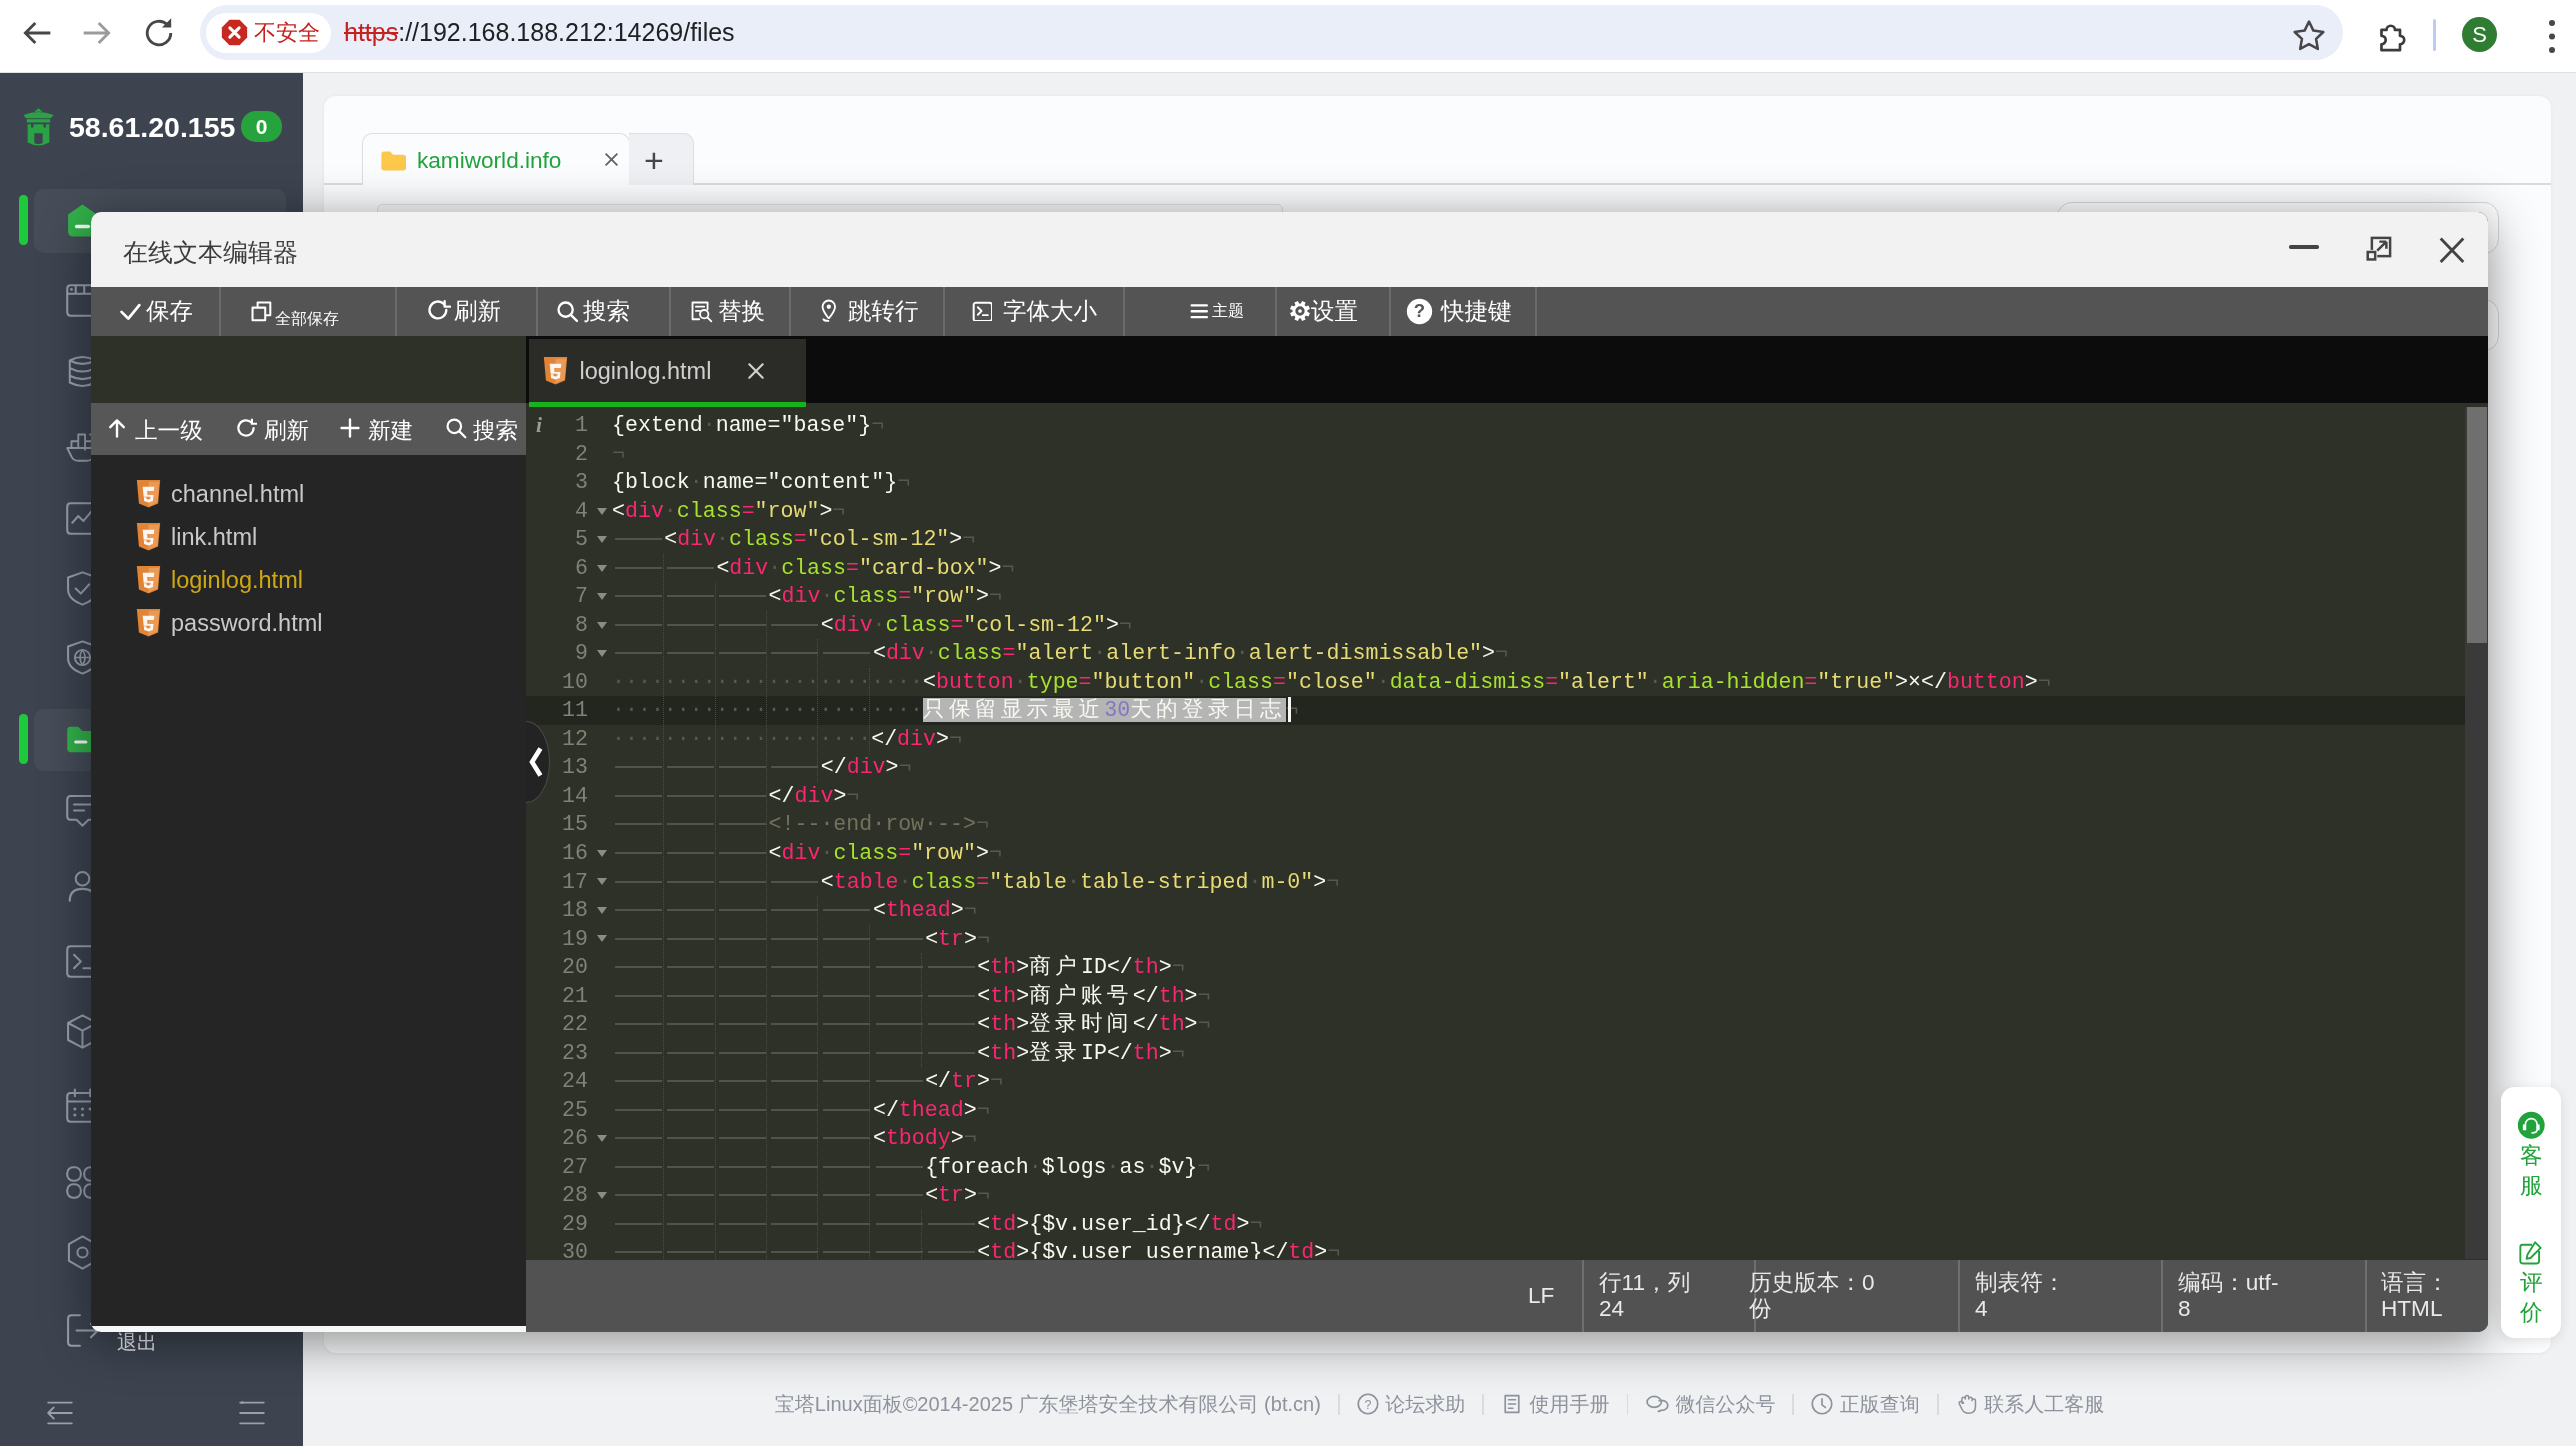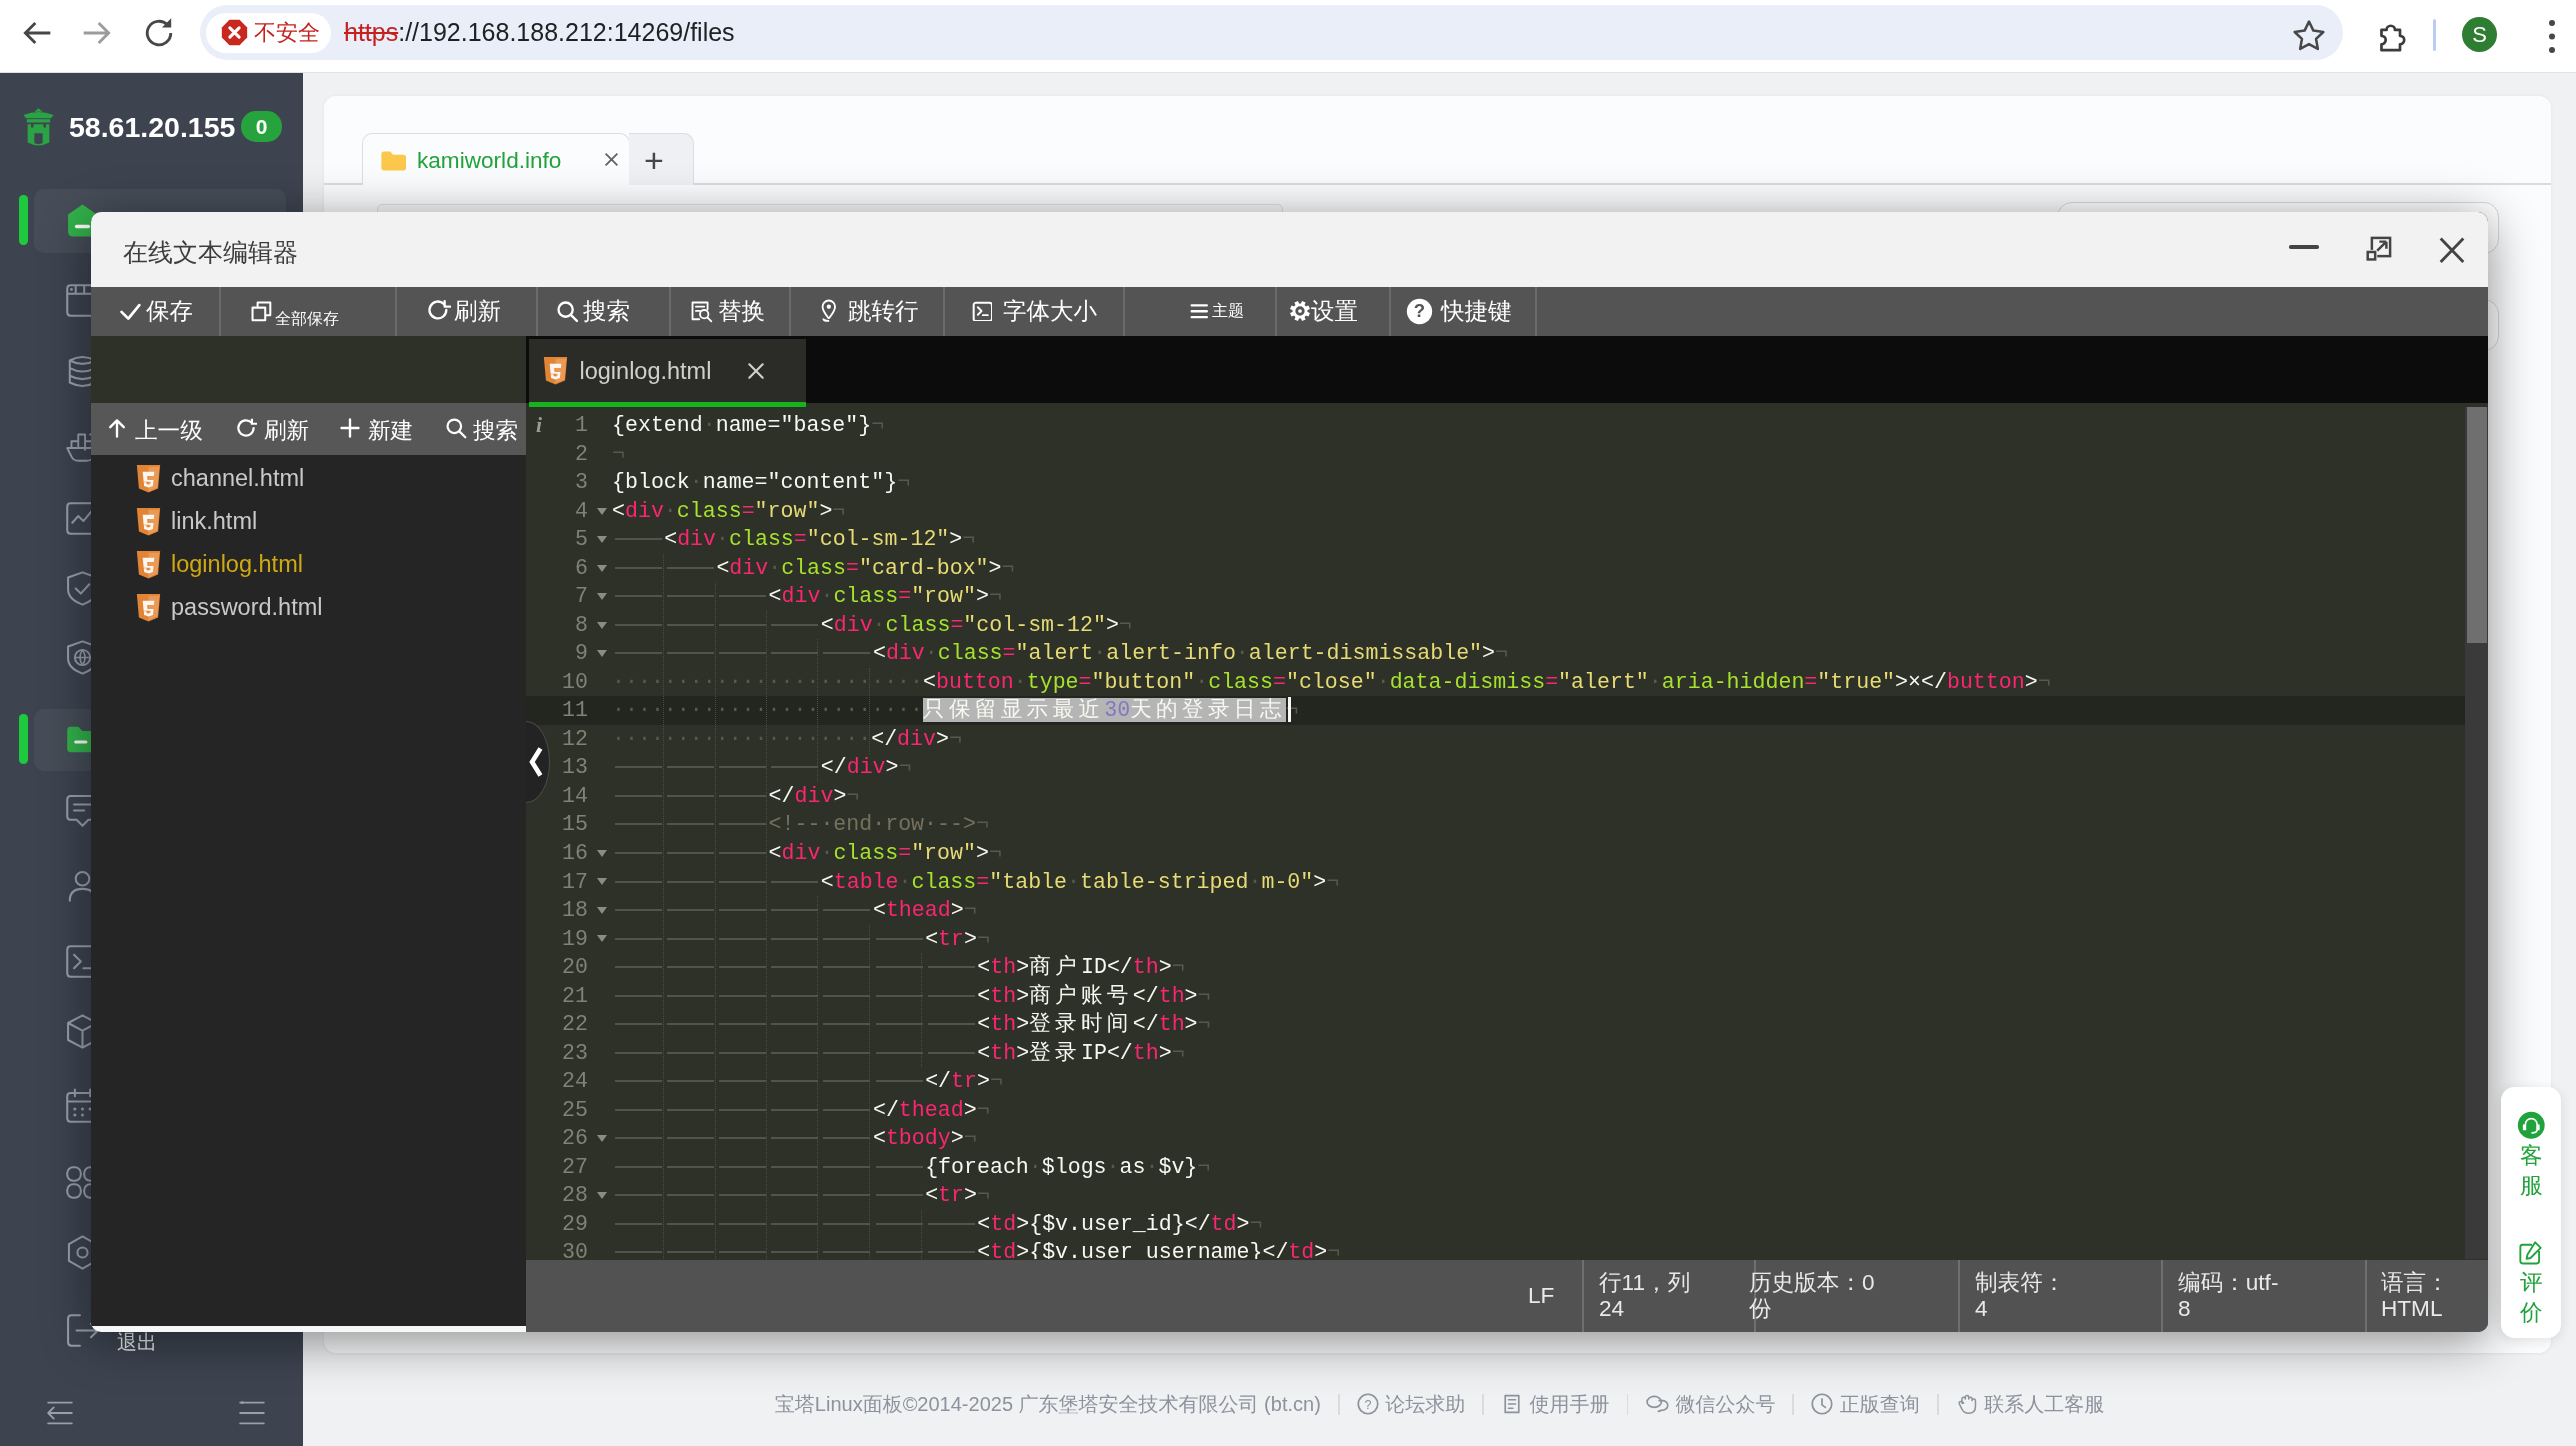--- a/index.html
+++ b/index.html
@@ -20,21 +20,21 @@
 .activebg{position:absolute;left:34px;width:252px;background:rgba(255,255,255,.05);border-radius:10px;}
 
 #modal{position:absolute;left:91px;top:212px;width:2397px;height:1120px;border-radius:10px;box-shadow:0 8.4px 50px rgba(0,0,0,.45);overflow:hidden;background:#2e3127;}
 #mtitle{position:absolute;left:0;top:0;width:2397px;height:75px;background:#f2f2f3;}
 #mtoolbar{position:absolute;left:0;top:75px;width:2397px;height:49px;background:#545454;}
 .tsep{position:absolute;top:75px;width:1.7px;height:49px;background:#6b6b6b;}
 
 #dirrow{position:absolute;left:0;top:124px;width:435px;height:67px;background:#323232;color:#fff;font-size:22.6px;line-height:67px;white-space:pre;}
 #actrow{position:absolute;left:0;top:191px;width:435px;height:52px;background:#575757;color:#fff;font-size:22.6px;}
 #filelist{position:absolute;left:0;top:243px;width:435px;height:871px;background:#252525;}
-.fitem{position:absolute;left:0;width:435px;height:43px;display:flex;align-items:flex-start;color:#c9c9c9;font-size:23.5px;}
+.fitem{position:absolute;left:0;width:435px;height:43px;display:flex;align-items:flex-end;color:#c9c9c9;font-size:23.5px;}
 .fitem svg{margin-left:45px;margin-right:10px;}
 
 #tabbar{position:absolute;left:435px;top:124px;width:1963px;height:67px;background:#0c0c0c;}
 #etab{position:absolute;left:2.5px;top:3.4px;width:277px;height:64px;background:#2b2b27;display:flex;align-items:center;color:#cfcfcf;font-size:23.5px;}
 #etabline{position:absolute;left:2.5px;top:66px;width:277px;height:5.9px;background:#16b31c;}
 #code{position:absolute;left:435px;top:195px;width:1939px;height:852px;background:#2e3127;overflow:hidden;}
 #scrolllane{position:absolute;left:2374px;top:195px;width:23.5px;height:852px;background:#3a3a3a;}
 #scrollthumb{position:absolute;left:2376px;top:195px;width:20px;height:236px;background:#6f6f6f;}
 #statusbar{position:absolute;left:435px;top:1048px;width:1963px;height:72px;background:#525252;color:#e9e9e9;font-size:22.6px;}
 .ssep{position:absolute;top:0;width:1.7px;height:72px;background:#6f6f6f;}

